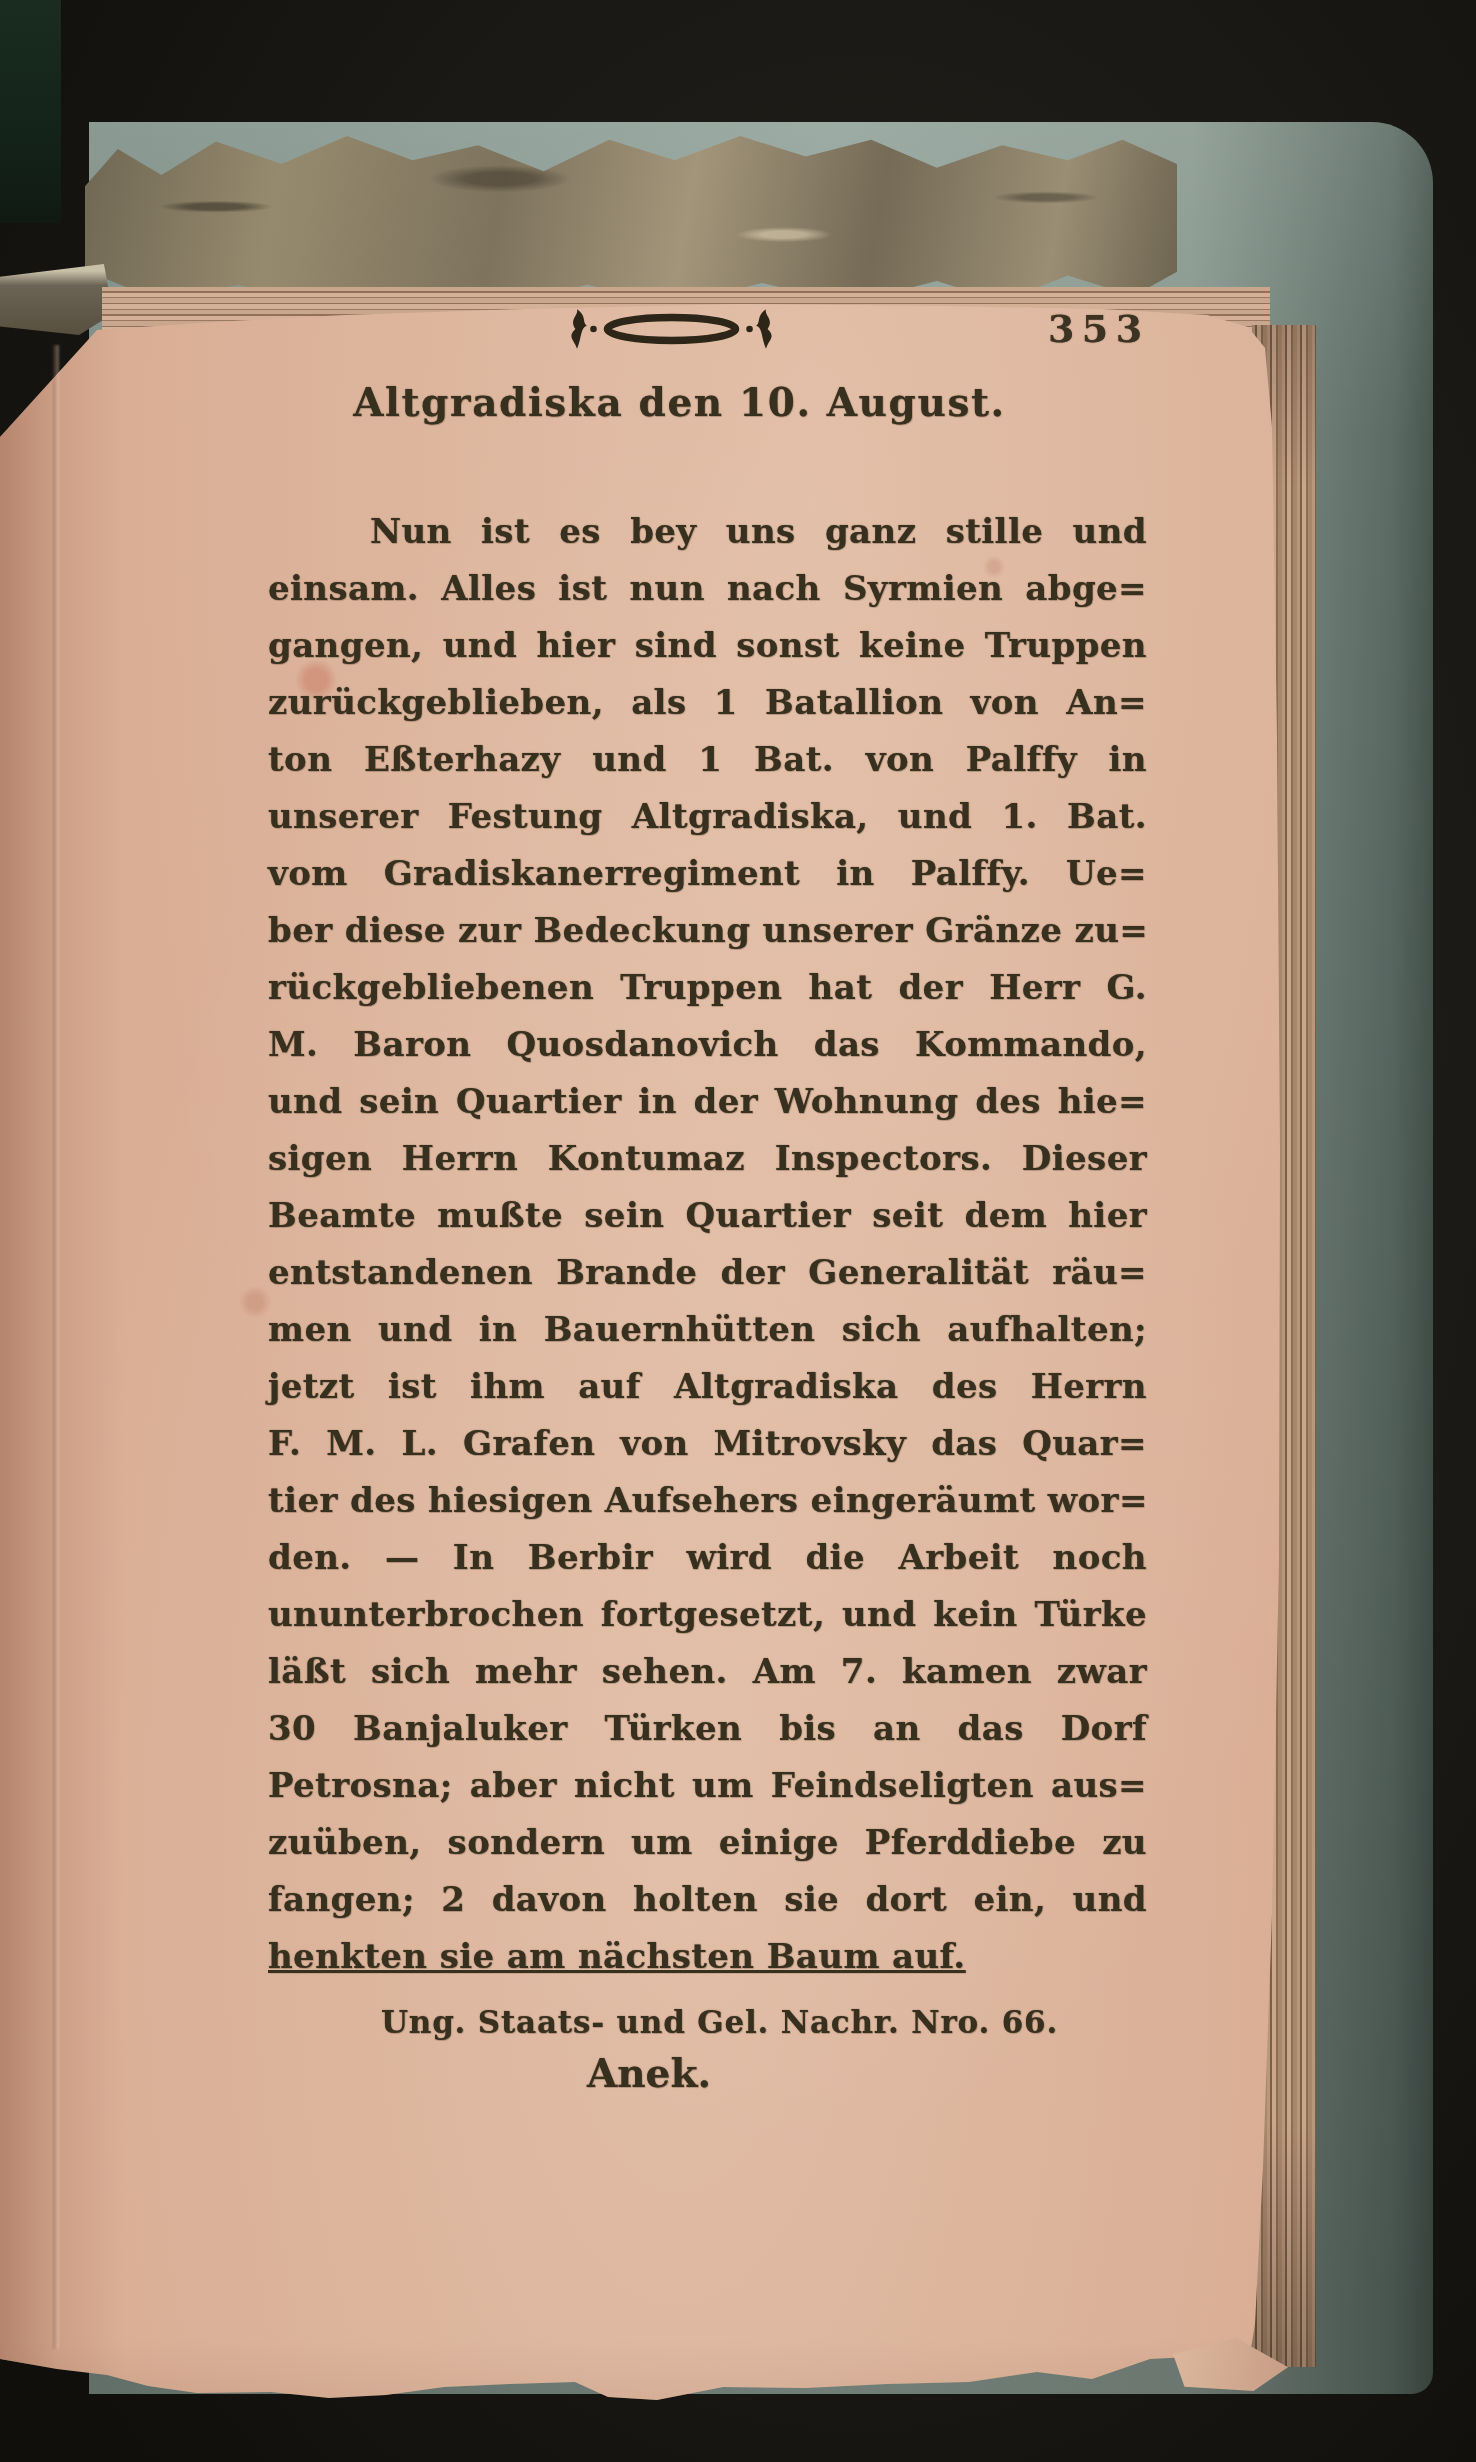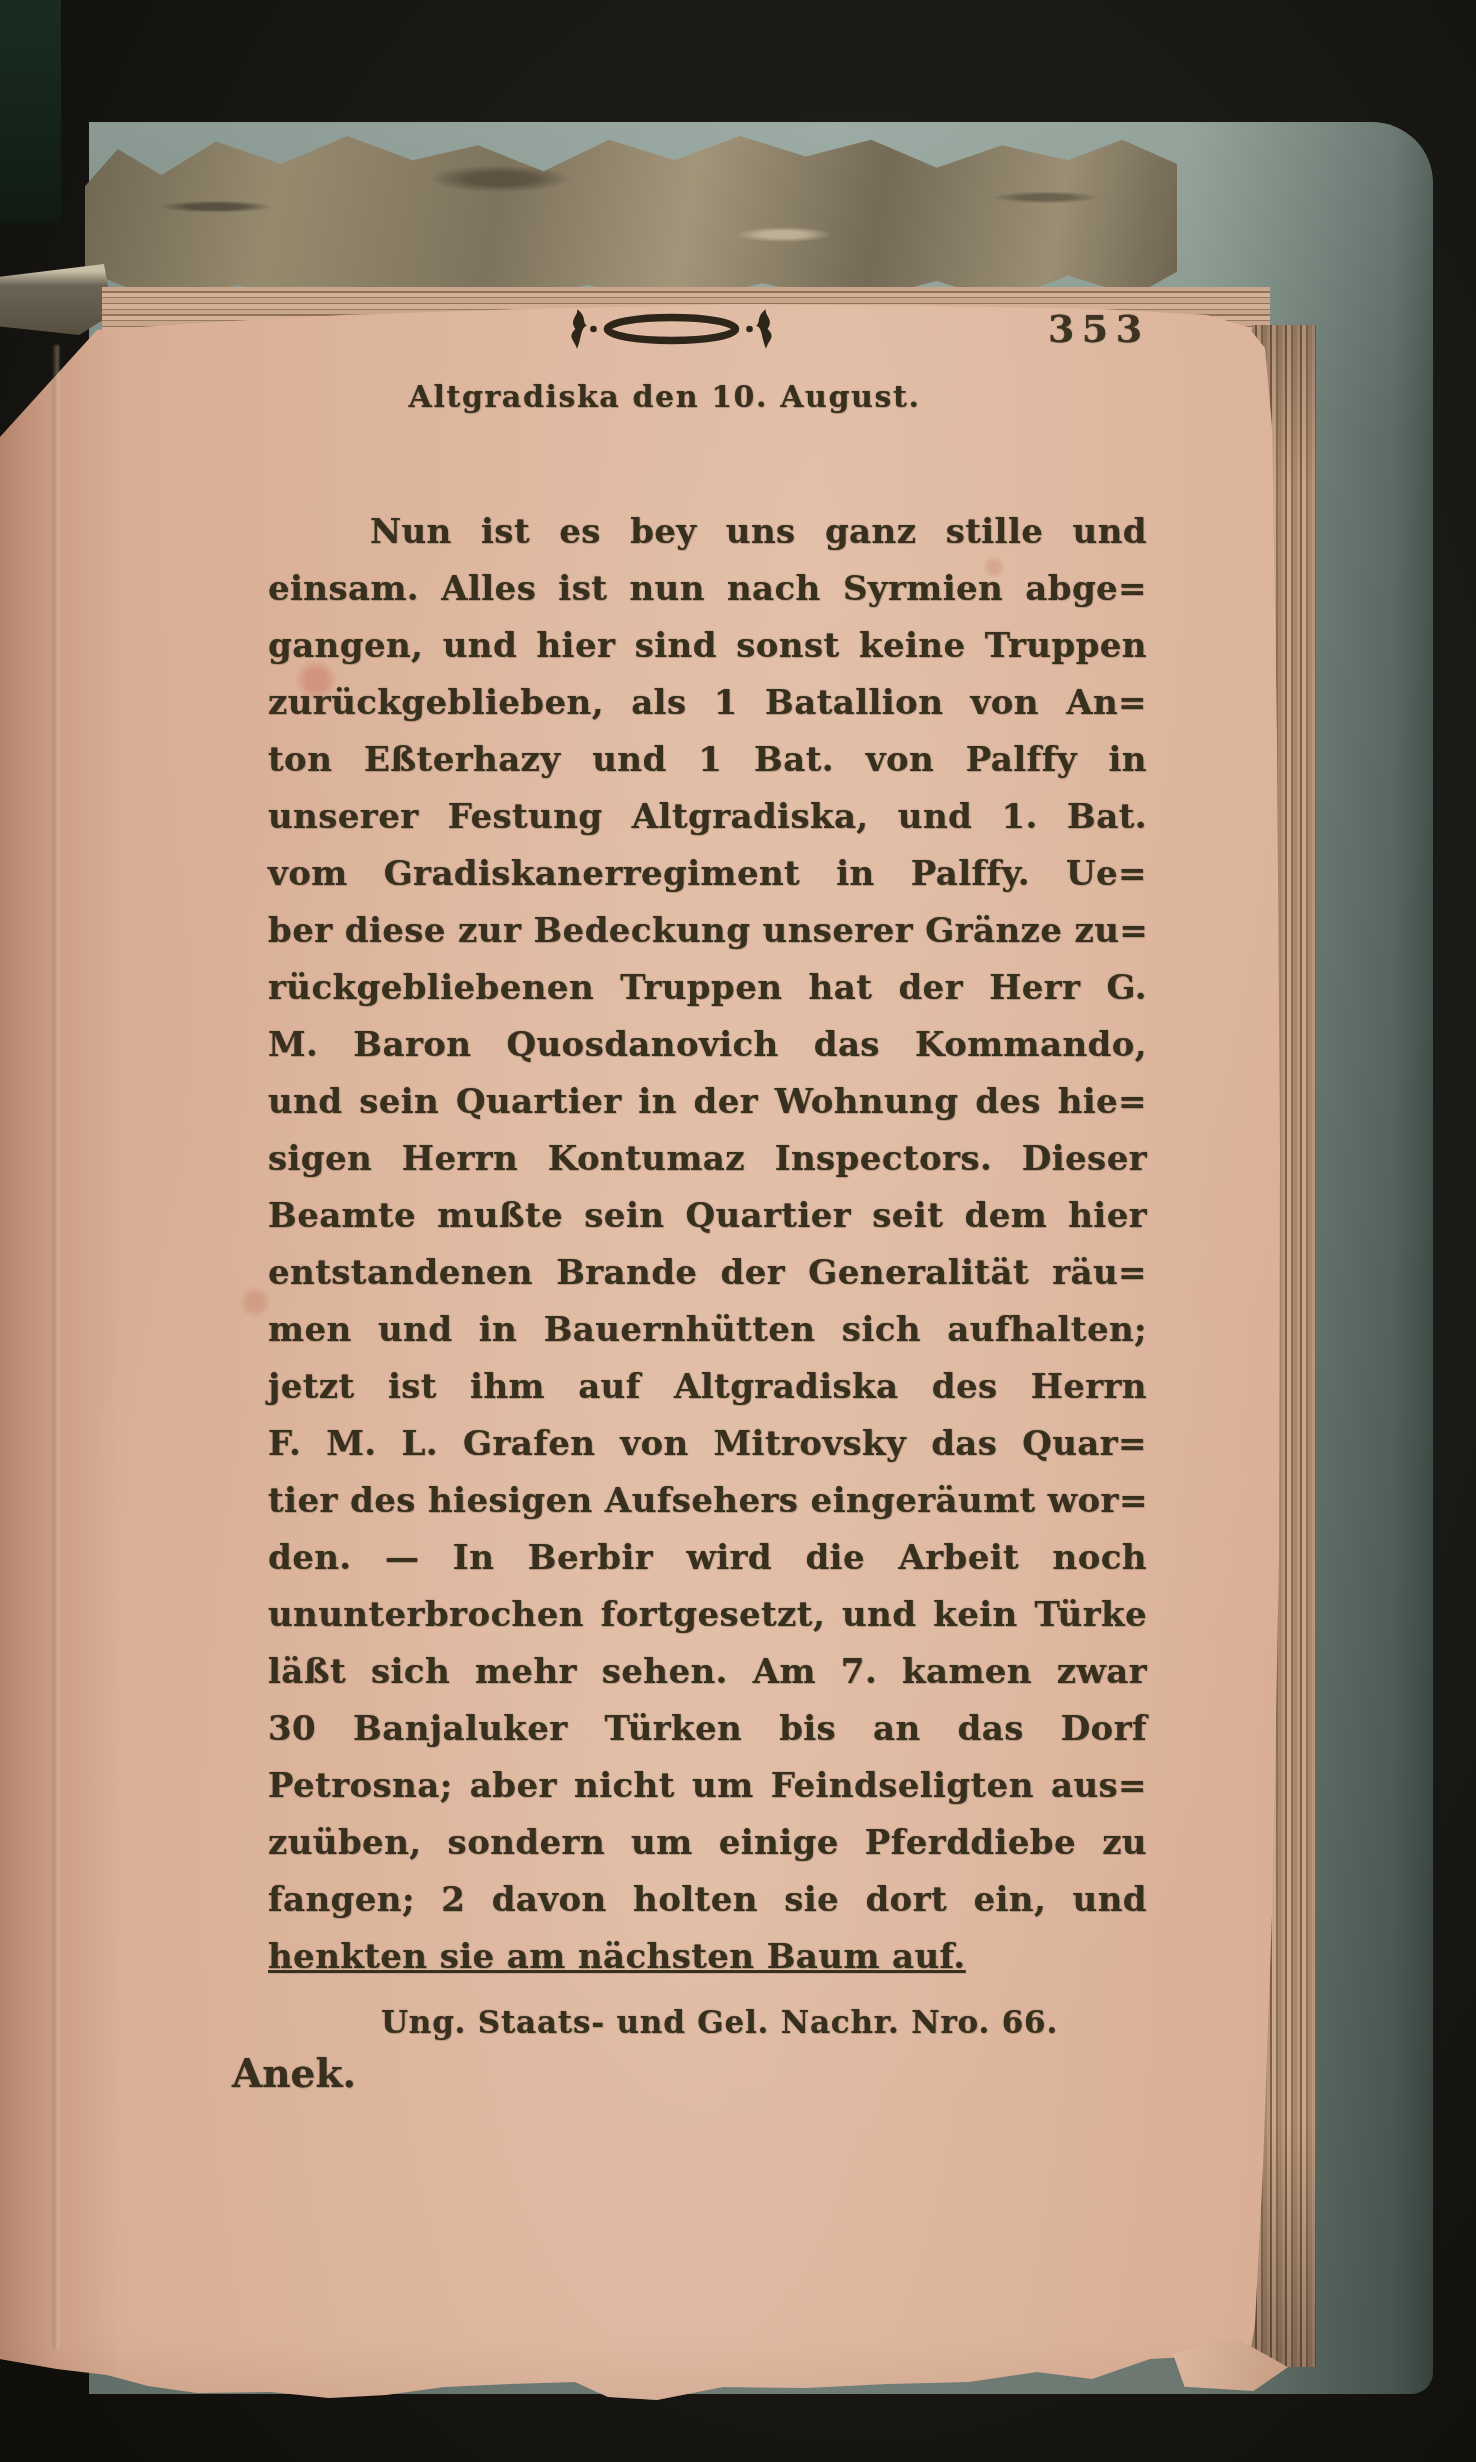--- a/index.html
+++ b/index.html
@@ -92,38 +92,38 @@
   
   .print{color:#38301f;text-shadow:0 0 1.2px rgba(52,40,22,.65), 0.8px 0.8px 0 rgba(95,74,48,.22);}
   .orn-row{position:absolute;left:232px;top:306px;width:879px;height:53px;}
   .ornament{display:block;margin:0 auto;}
   .folio{
     position:absolute;left:816px;top:0;
     font-size:38px;font-weight:bold;letter-spacing:7.4px;color:#3c3322;
     text-shadow:0 0 1.2px rgba(52,40,22,.6);
   }
   .heading{
-    position:absolute;left:102px;top:379px;width:1125px;
-    text-align:center;font-size:30px;font-weight:bold;letter-spacing:1.6px;
+    position:absolute;left:117px;top:379px;width:1125px;
+    text-align:center;font-size:39px;font-weight:bold;letter-spacing:1.6px;
   }
   .bodyblock{position:absolute;left:232px;top:503px;width:879px;margin-left:36px;}
   .line{
     height:57px;line-height:57px;font-size:34px;font-weight:bold;letter-spacing:0.4px;
     text-align:justify;text-align-last:justify;white-space:nowrap;overflow:visible;
   }
   .line.indent{padding-left:102px;}
   .line.endpar{text-align:left;text-align-last:left;text-decoration:underline;}
   .citation{
     position:absolute;left:232px;top:2004px;width:879px;
     text-align:center;font-size:31px;font-weight:bold;letter-spacing:0.8px;
     transform:translateX(48px);
   }
   .catchword{
     position:absolute;left:232px;top:2050px;width:879px;
-    text-align:left;padding-right:45px;box-sizing:border-box;
+    text-align:center;padding-right:45px;box-sizing:border-box;
     font-size:39px;font-weight:bold;
   }
 </style>
 </head>
 <body>
 
 <div class="scene">
 
   <div class="green-strip"></div>
   <div class="cover-board"></div>

